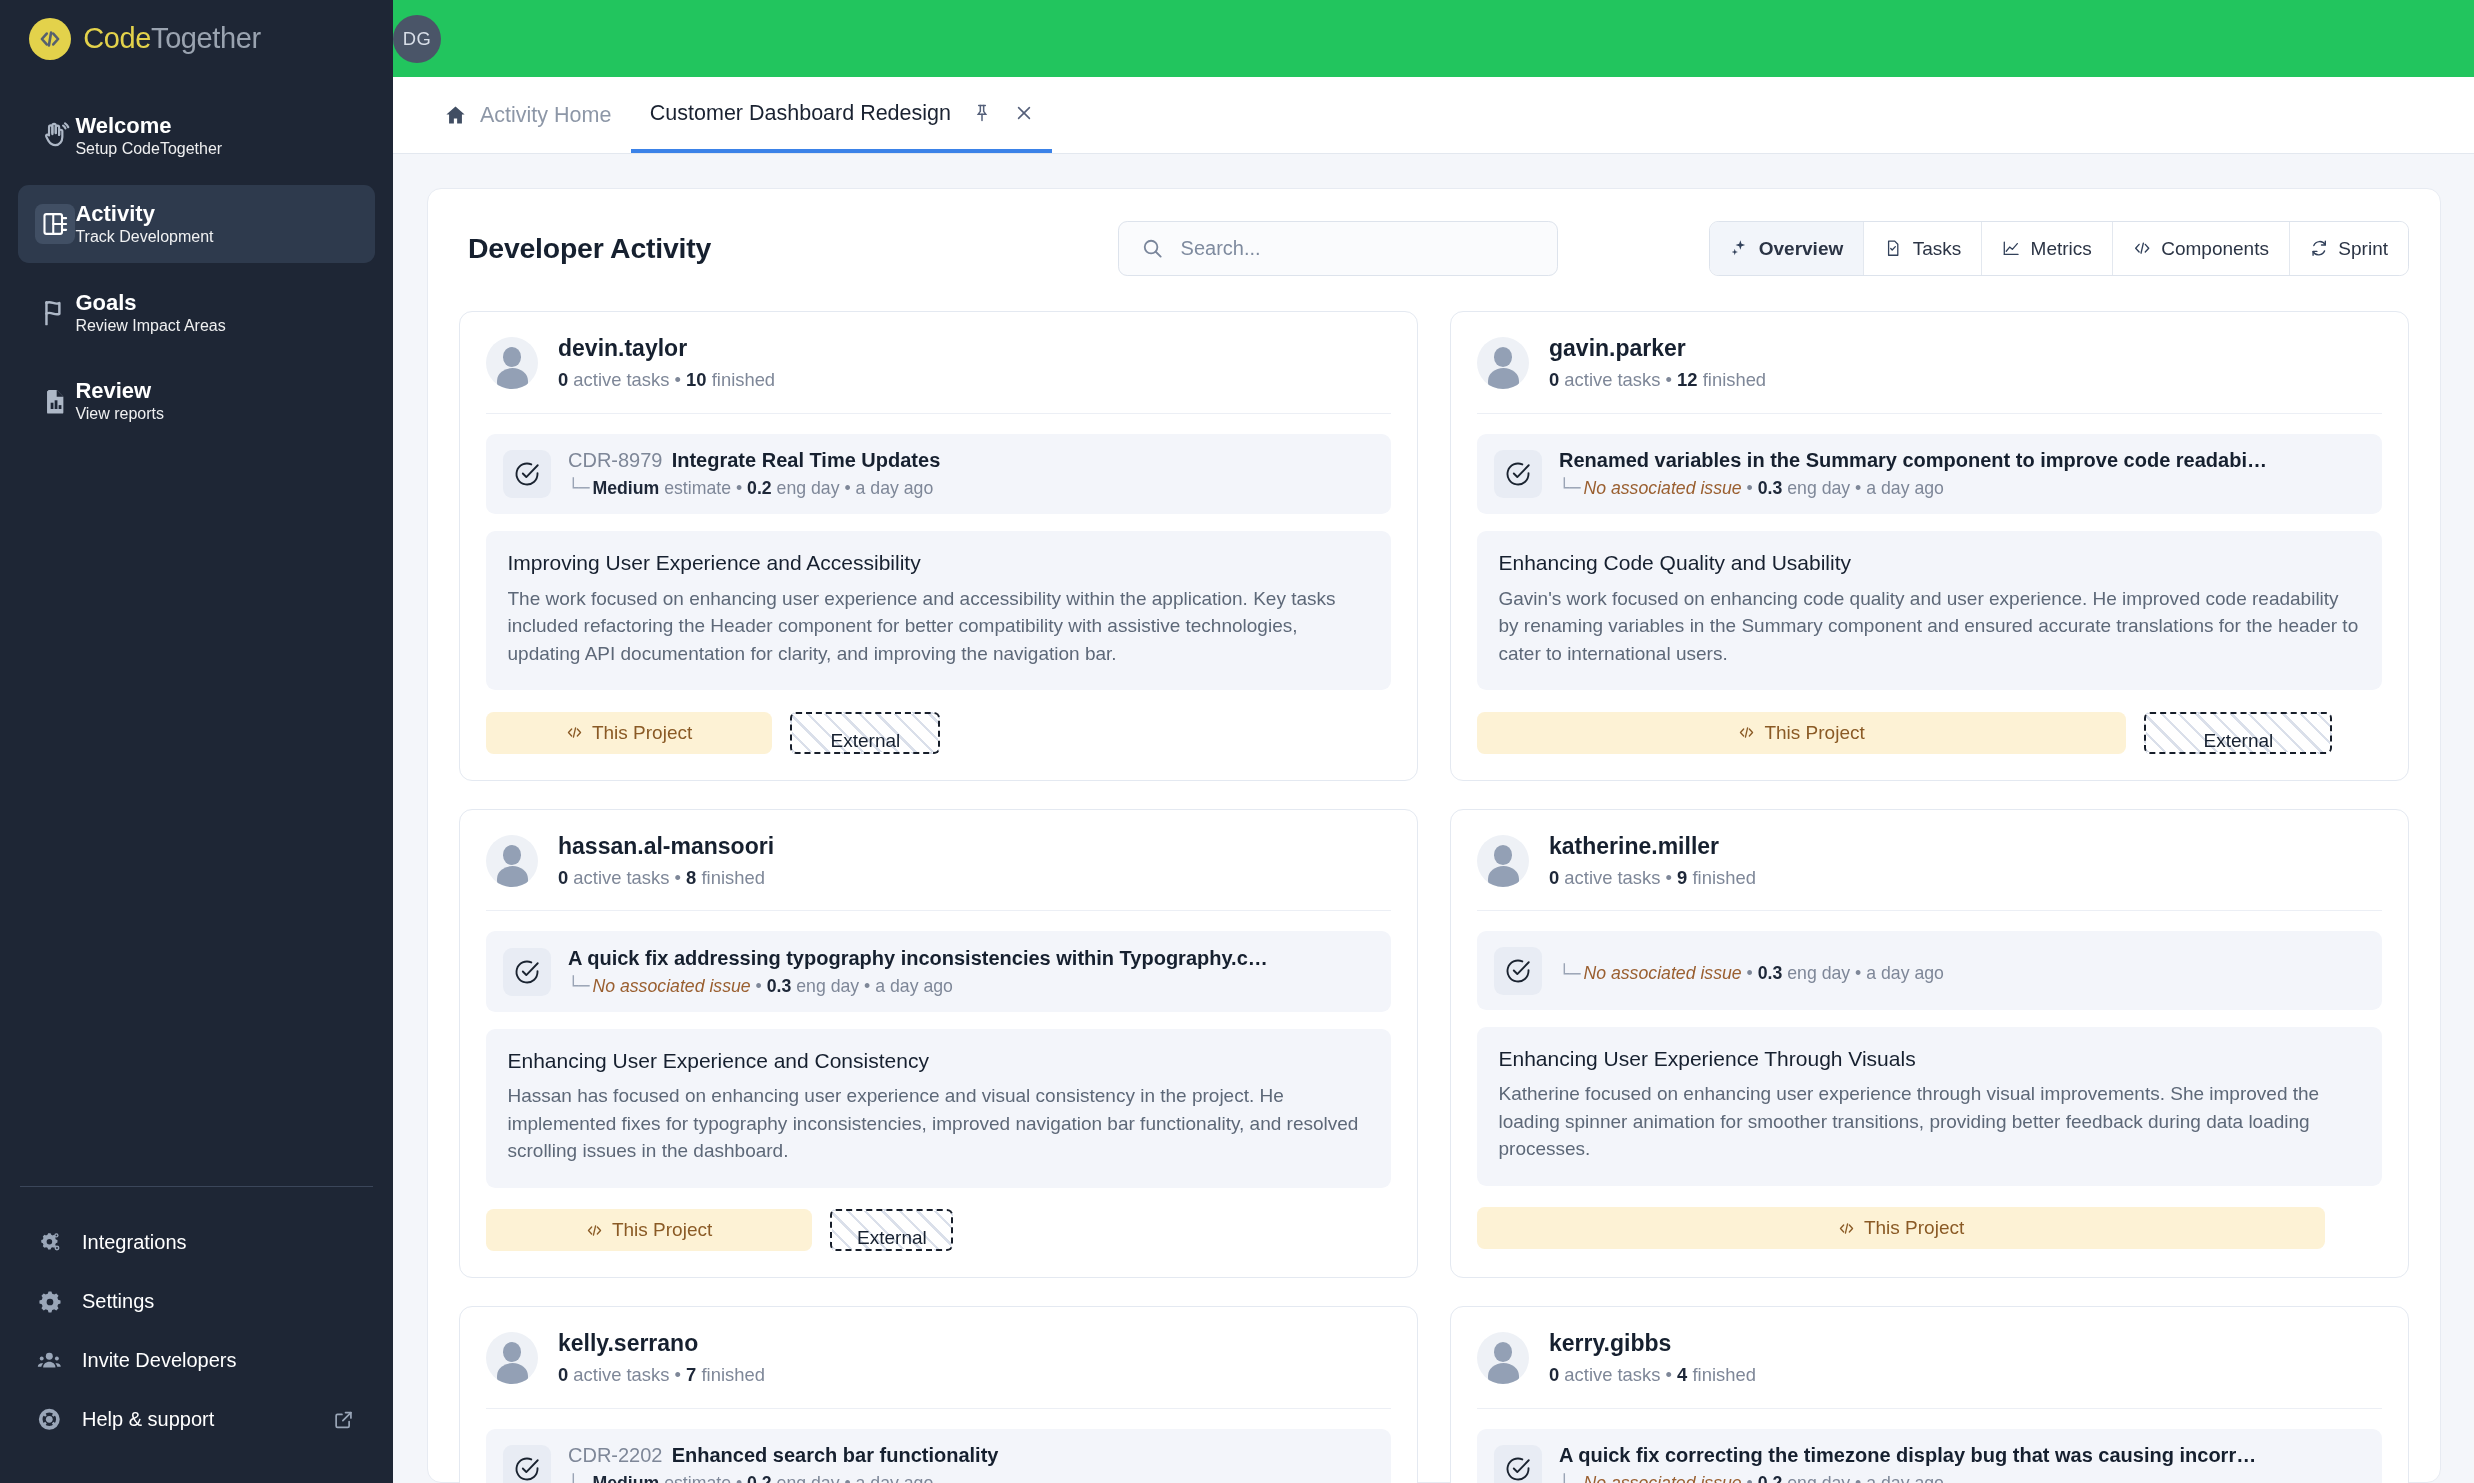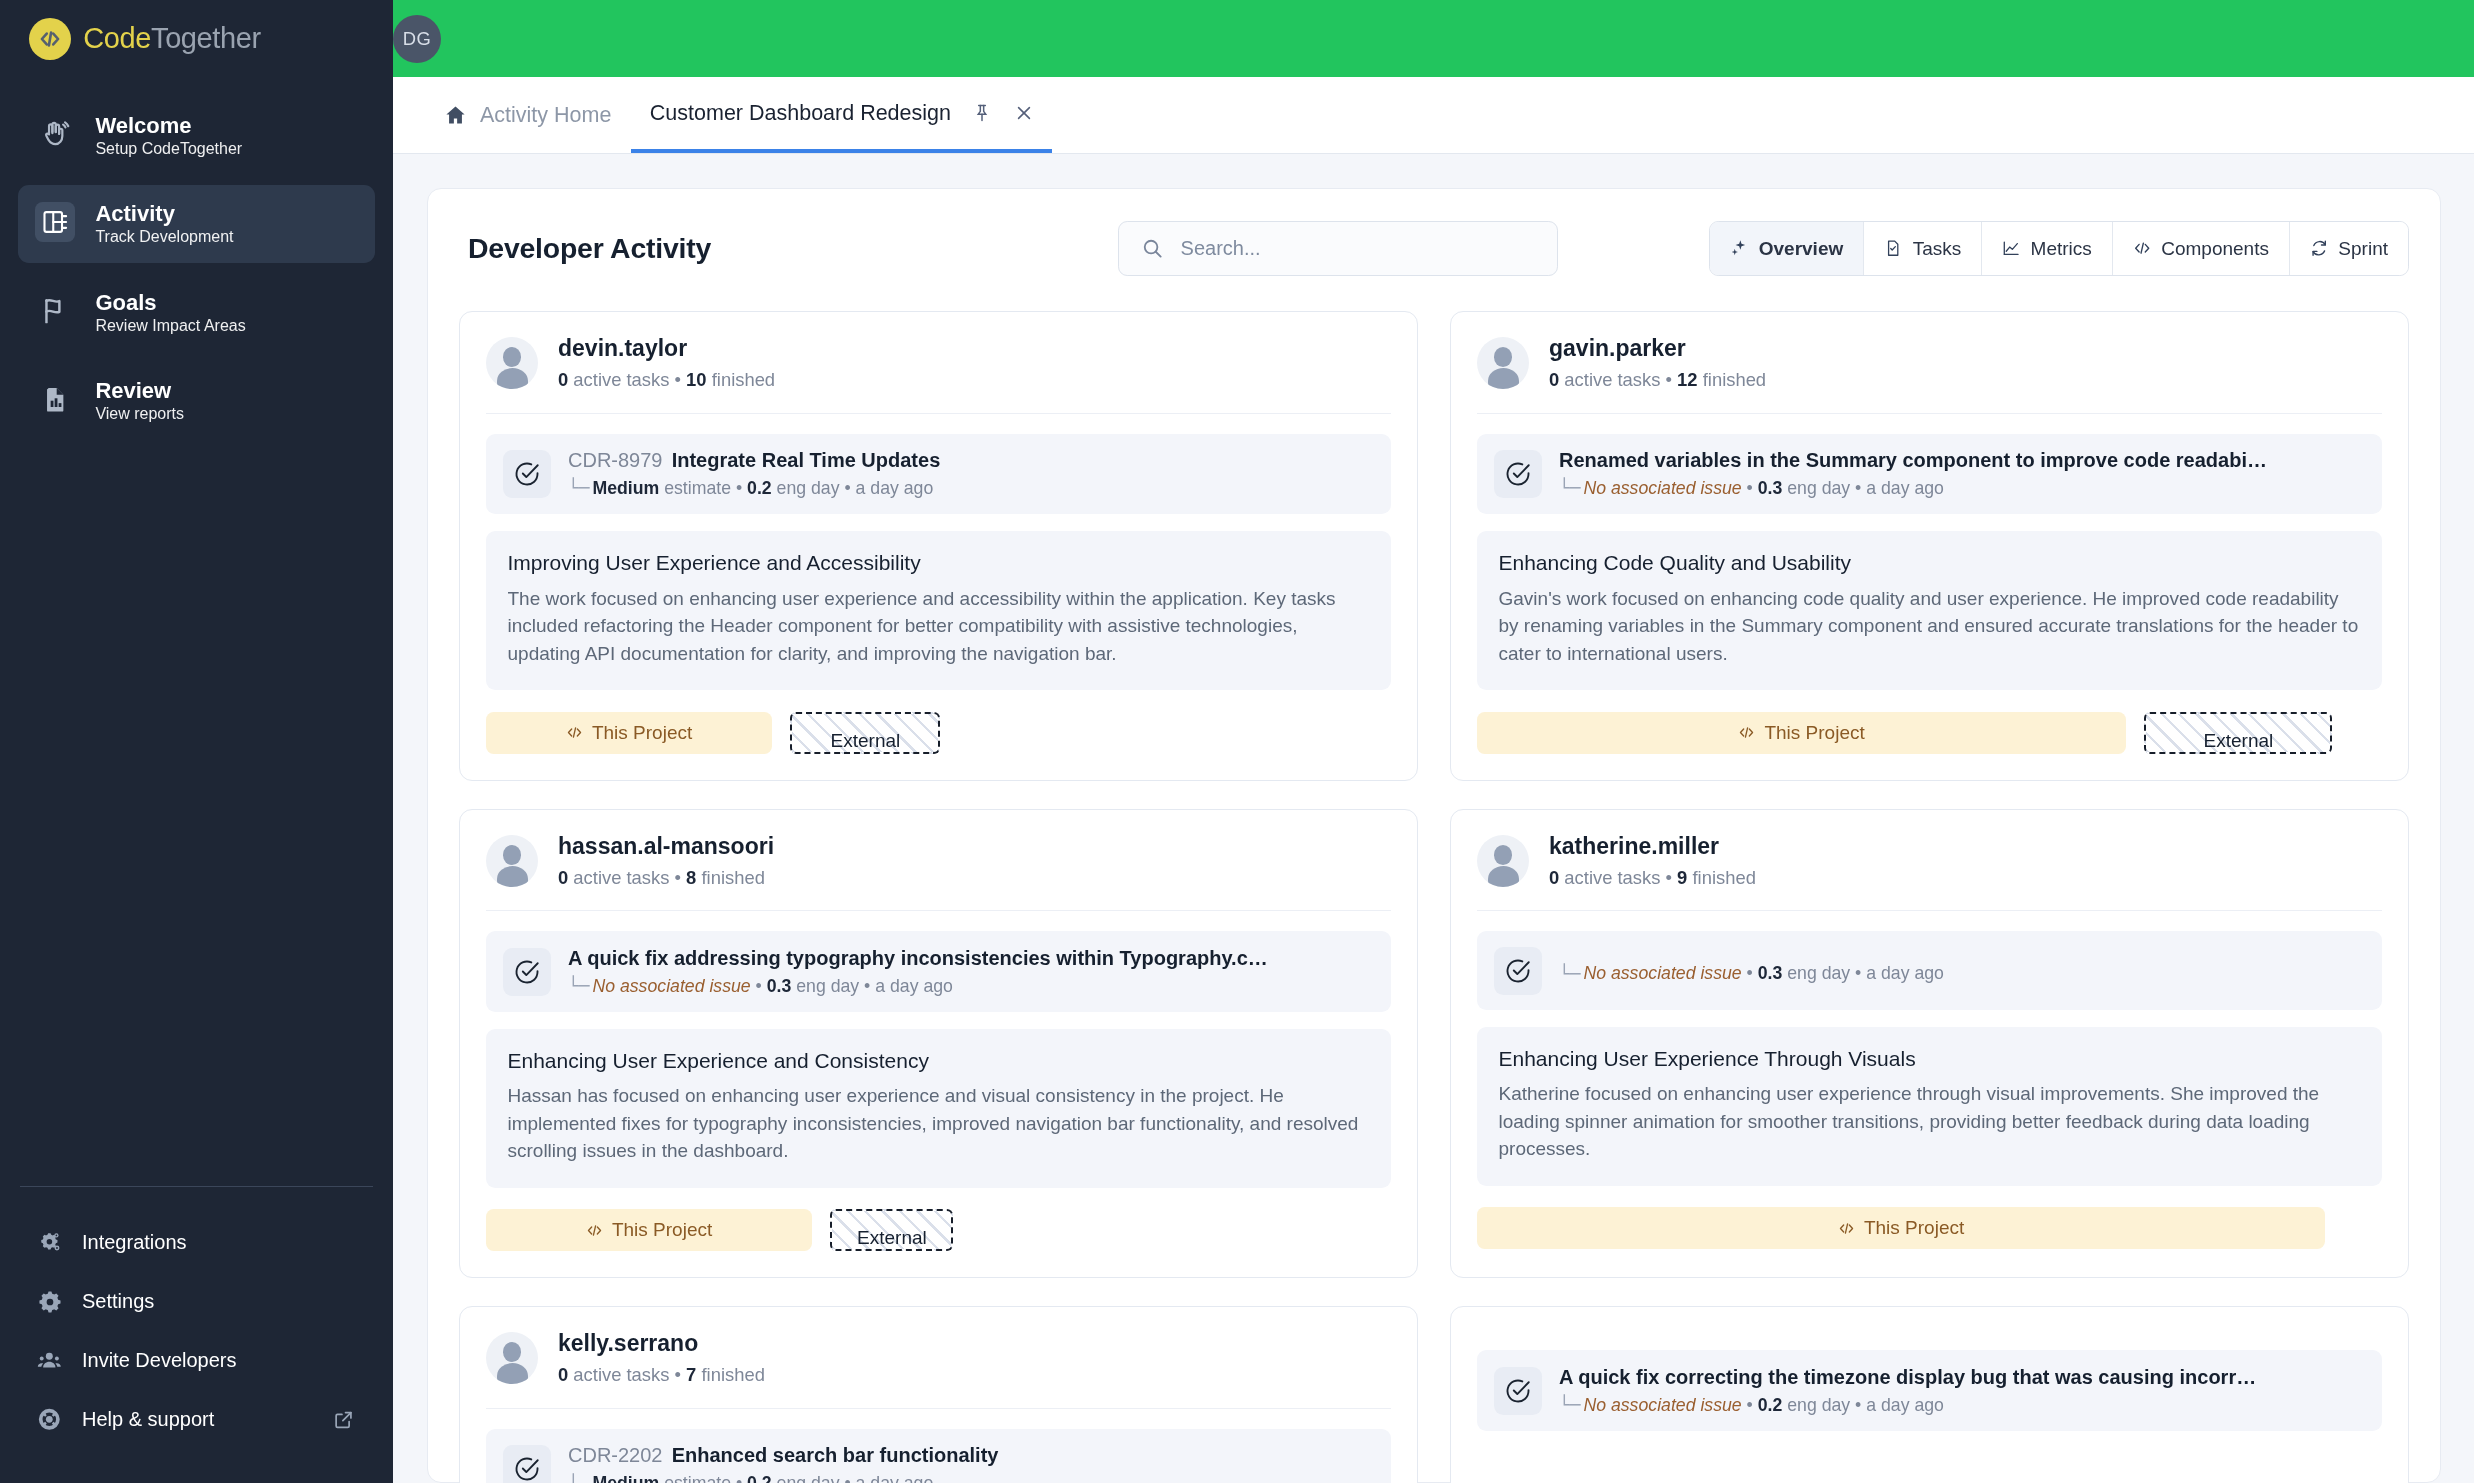--- a/index.html
+++ b/index.html
@@ -23,21 +23,21 @@
     width: 42px; height: 42px; border-radius: 50%;
     background: #e3d24b; display: flex; align-items: center; justify-content: center;
   }
   .brand-logo svg { display: block; }
   .brand-text { font-size: 29px; letter-spacing: -0.4px; }
   .brand-text .c1 { color: #e3d24b; font-weight: 400; }
   .brand-text .c2 { color: #9aa3b0; font-weight: 400; }
 
   .nav-top { padding: 20px 18.4px 0 18.4px; }
   .nav-item {
-    display: flex; gap: 20px;
+    display: flex; align-items: center; 
     padding: 17px 17px; border-radius: 10.8px; margin-bottom: 10.8px;
     cursor: pointer;
   }
   .nav-item.active { background: #2e3a4d; }
   .nav-ico {
     width: 40px; height: 40px; flex: 0 0 40px;
     display: flex; align-items: center; justify-content: center;
     color: #aeb8c7;
   }
   .nav-item.active .nav-ico {
@@ -628,20 +628,32 @@
                   <span class="tkey">CDR-2202</span><span class="ttxt">Enhanced search bar functionality</span>
                 </div>
                 <div class="task-sub">
                   <span class="elbow">└─</span><b>Medium</b>&nbsp;<span>estimate</span>&nbsp;•&nbsp;<b>0.2</b>&nbsp;<span>eng day</span>&nbsp;•&nbsp;<span>a day ago</span>
                 </div>
               </div>
             </div>
           </div>
 
           <div class="dev-card">
+            <div class="dev-head">
+              <div class="dev-avatar">
+                  <span class="a-head"></span>
+                  <span class="a-body"></span>
+                </div>
+              <div class="dev-meta">
+                <div class="dev-name">kerry.gibbs</div>
+                <div class="dev-stats">
+                  <b>0</b> <span>active tasks</span> • <b>4</b> <span>finished</span>
+                </div>
+              </div>
+            </div>
             <div class="task-row">
               <div class="task-check">
                 <svg width="28" height="28" viewBox="0 0 24 24" fill="none" stroke="currentColor" stroke-width="1.6" stroke-linecap="round" stroke-linejoin="round">
                   <path d="M21 11.2V12a9 9 0 1 1-5.3-8.2"></path>
                     <polyline points="8.4,11.6 11.4,14.6 21.2,4.5"></polyline>
                 </svg>
               </div>
               <div class="task-body">
                 <div class="task-title">
                   <span class="ttxt">A quick fix correcting the timezone display bug that was causing incorr…</span>

